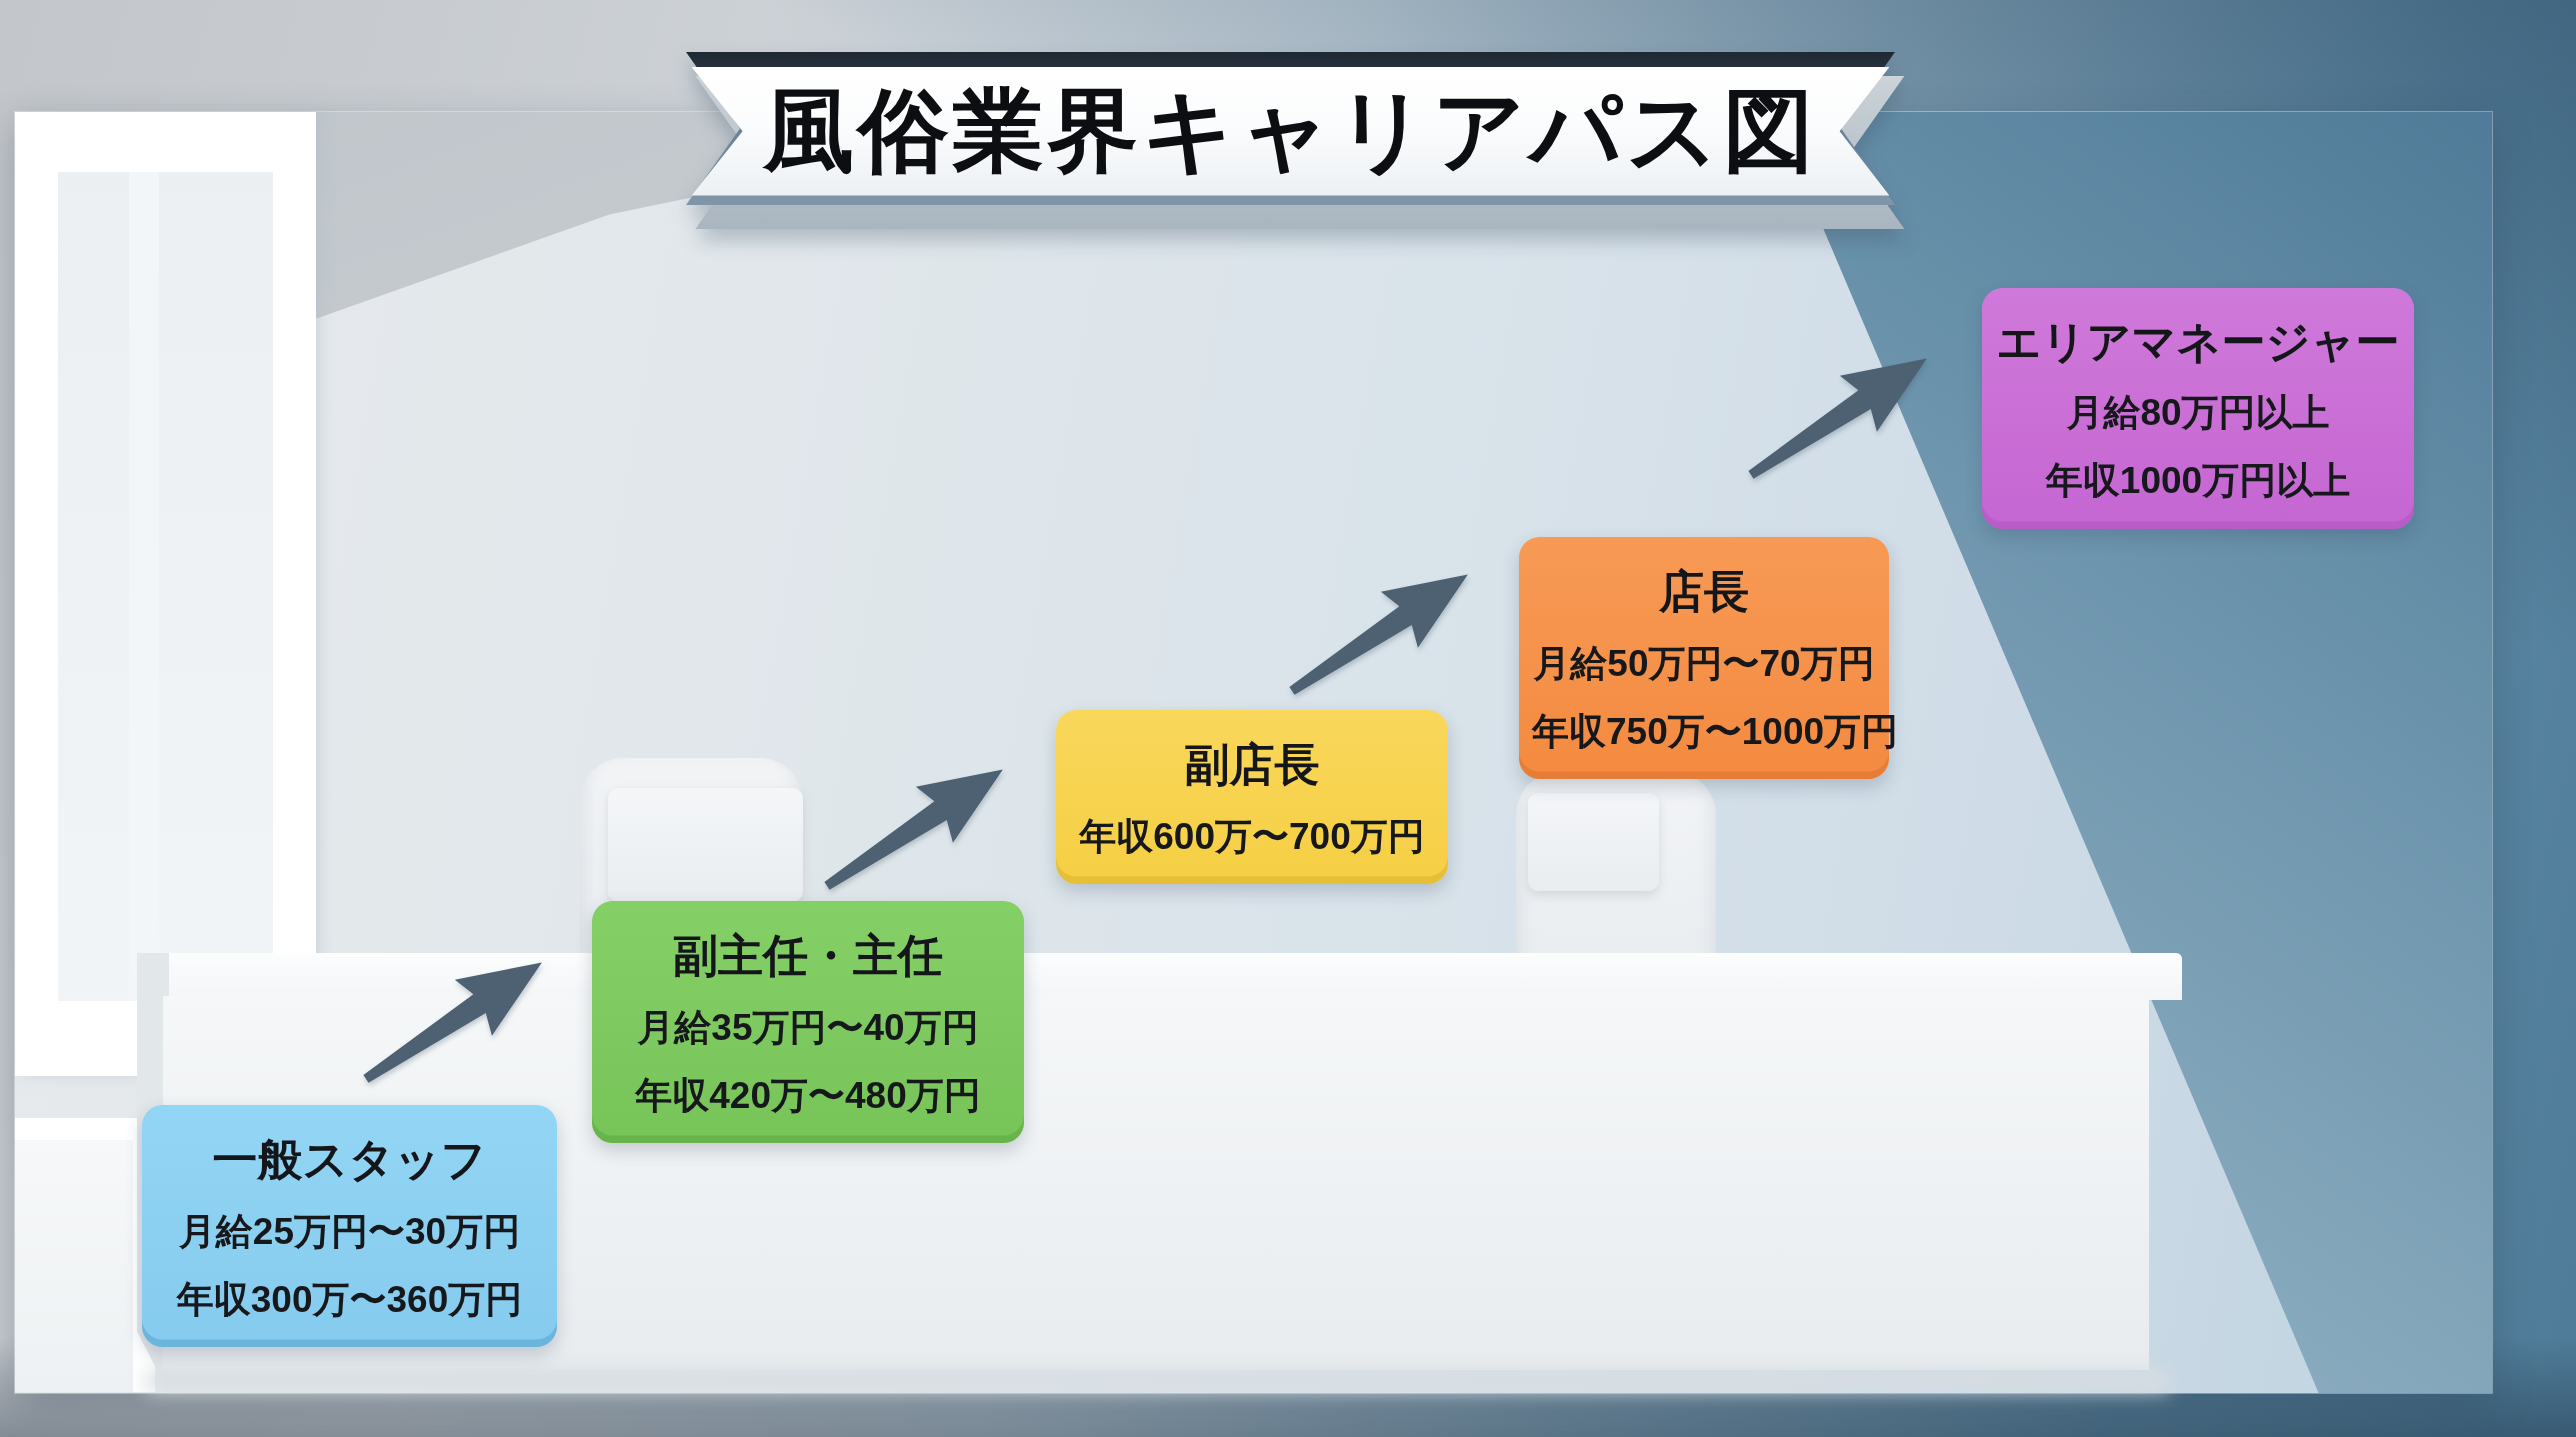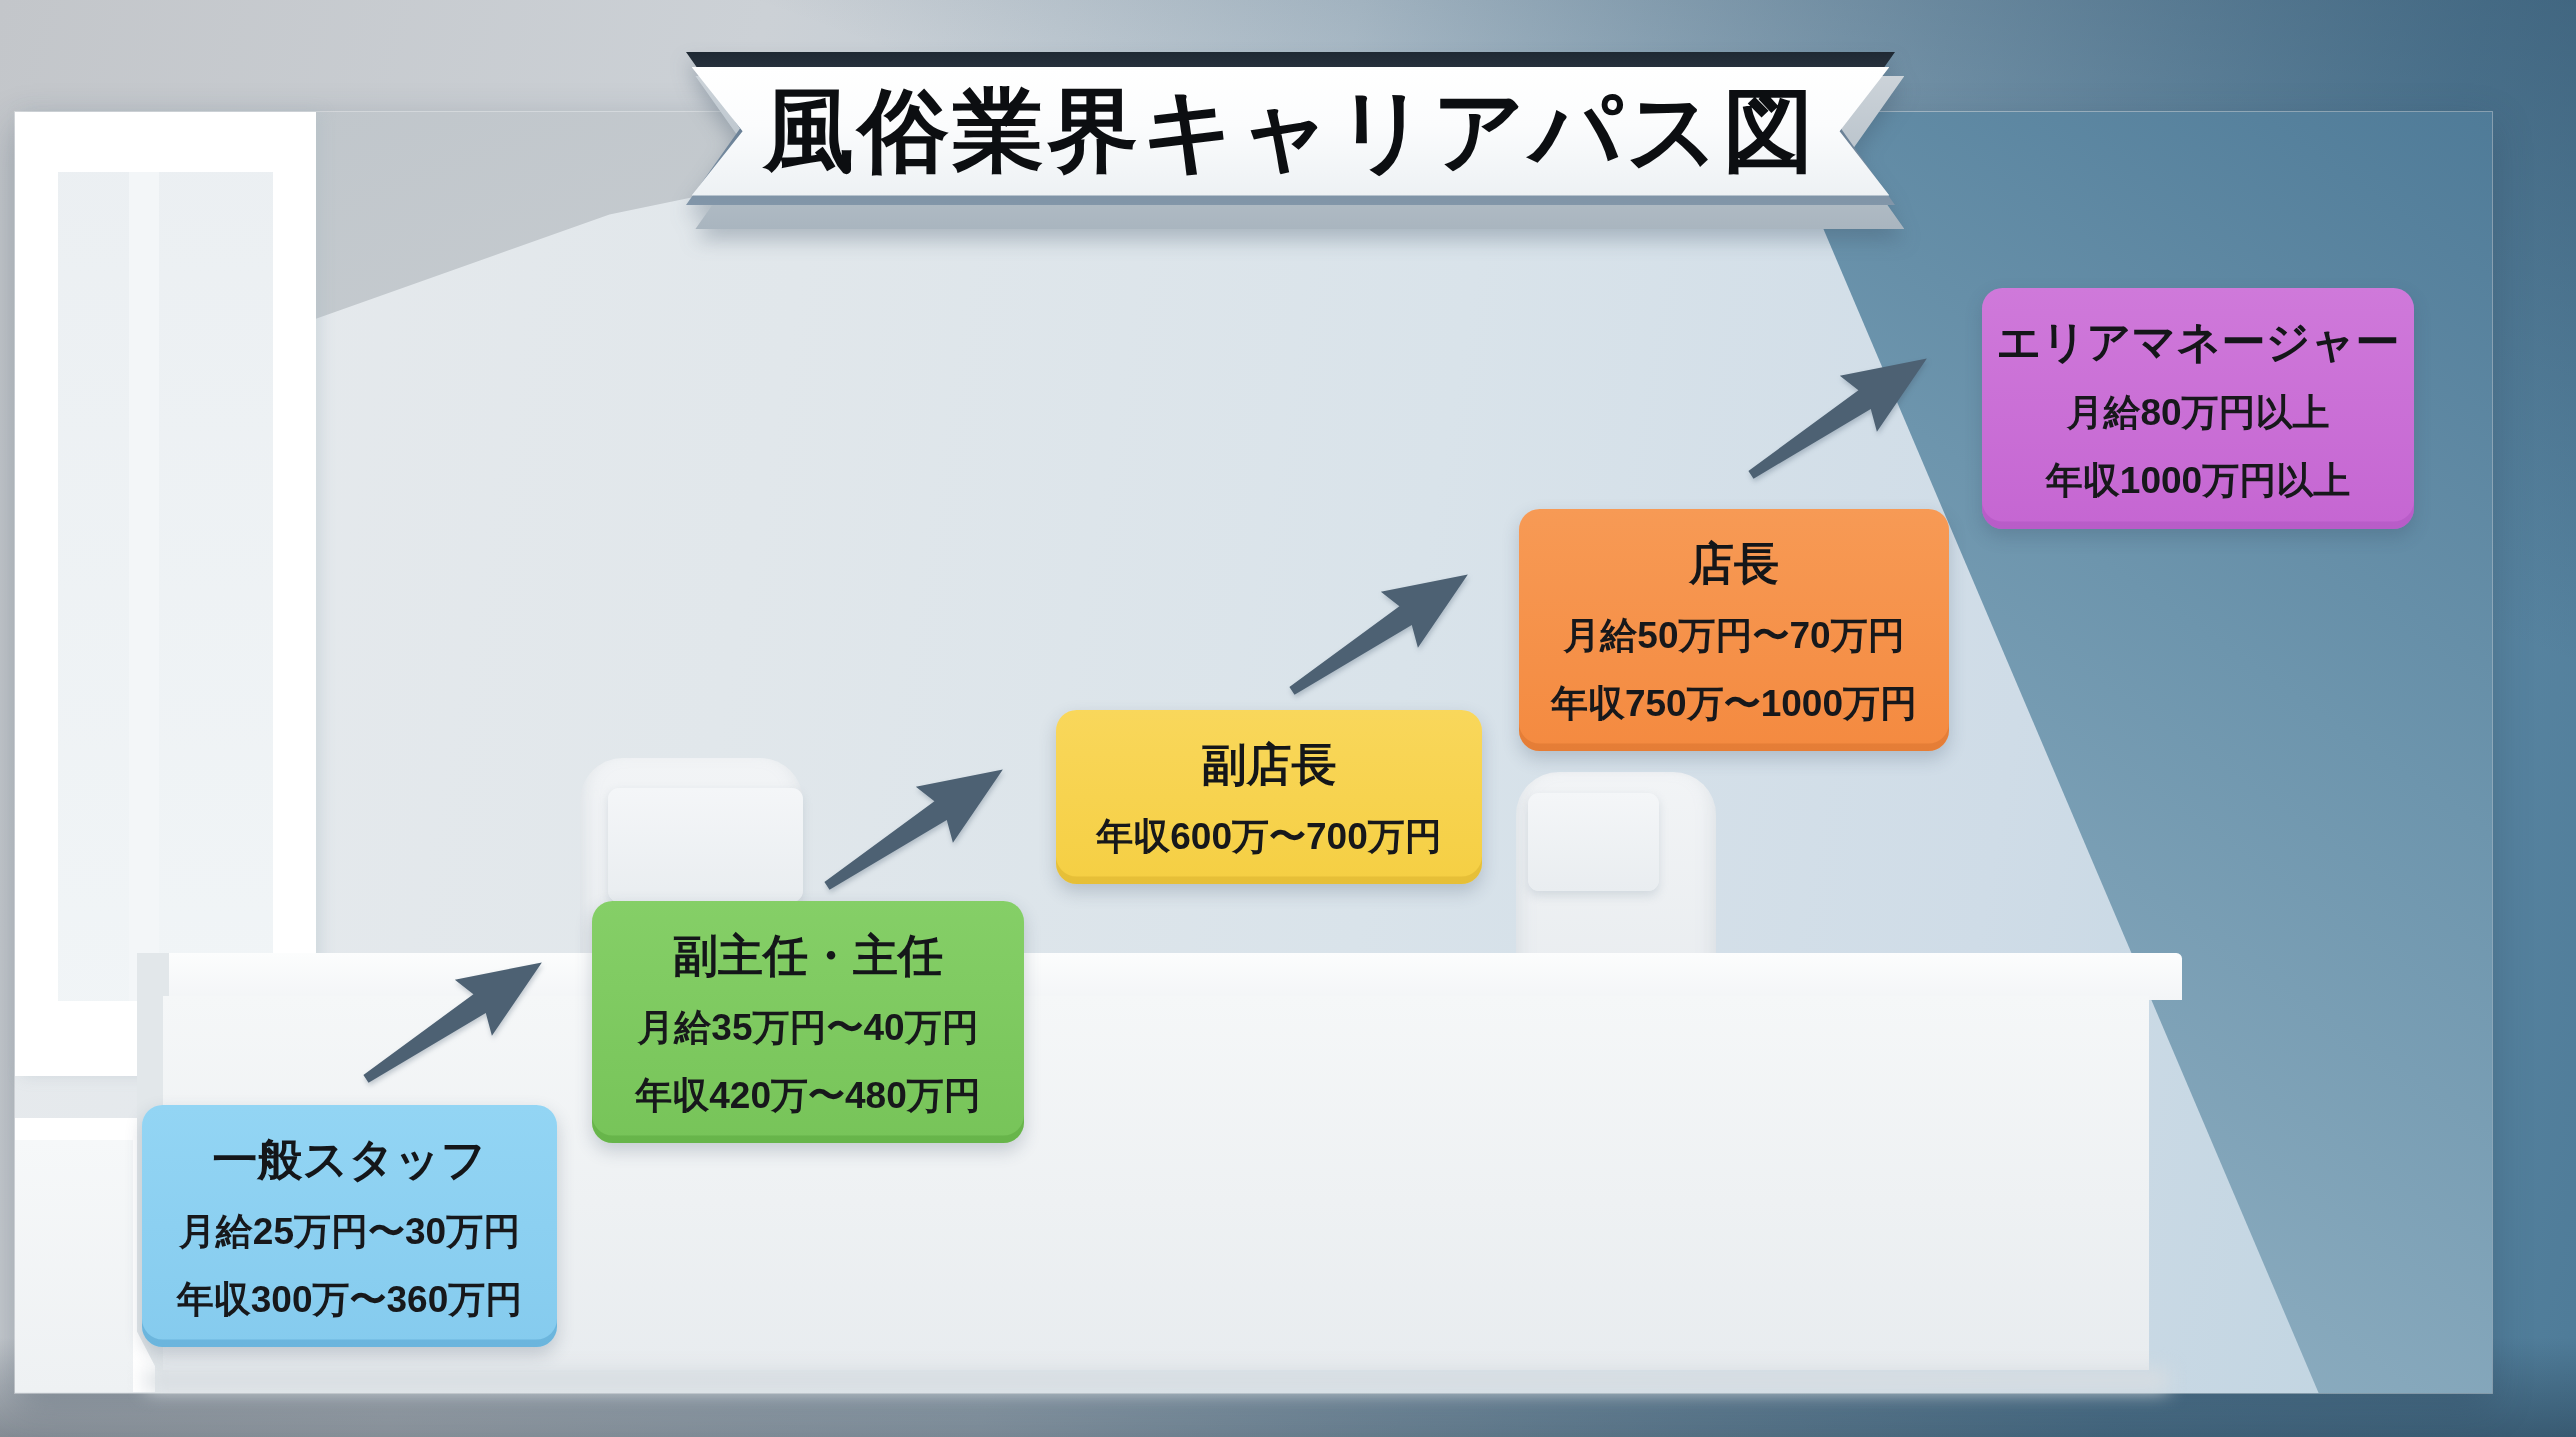--- a/index.html
+++ b/index.html
@@ -75,23 +75,23 @@
   
   .card{position:absolute;z-index:5;box-sizing:border-box;border-radius:20.6px;
     text-align:center;padding:26px 13px 22.5px;}
   .card-name{font-size:45px;font-weight:800;color:#141619;line-height:1.28;
     white-space:nowrap;margin-bottom:3.7px;}
   .card-row{font-size:37px;font-weight:700;color:#17181b;line-height:1.38;white-space:nowrap;margin-top:17px;}
   .c1{left:142px;top:1105px;width:415px;background:linear-gradient(#93d5f4,#85cbee);
     box-shadow:0 7.5px 17px rgba(50,70,90,.22), inset 0 -7.5px 0 rgba(60,140,190,.35);}
   .c2{left:592px;top:901px;width:432px;background:linear-gradient(#85cf67,#77c459);
     box-shadow:0 7.5px 17px rgba(50,70,90,.22), inset 0 -7.5px 0 rgba(70,150,45,.32);}
-  .c3{left:1056px;top:710px;width:426px;background:linear-gradient(#f9d75b,#f5cf43);
+  .c3{left:1056px;top:710px;width:392px;background:linear-gradient(#f9d75b,#f5cf43);
     box-shadow:0 7.5px 17px rgba(50,70,90,.22), inset 0 -7.5px 0 rgba(200,160,30,.32);}
-  .c4{left:1519px;top:509px;width:430px;background:linear-gradient(#f79a55,#f48a40);
+  .c4{left:1519px;top:537px;width:370px;background:linear-gradient(#f79a55,#f48a40);
     box-shadow:0 7.5px 17px rgba(50,70,90,.22), inset 0 -7.5px 0 rgba(200,100,35,.32);}
   .c5{left:1982px;top:288px;width:432px;background:linear-gradient(#cf79da,#c566d2);
     box-shadow:0 7.5px 17px rgba(50,70,90,.22), inset 0 -7.5px 0 rgba(160,70,180,.32);}
   .c5 .card-name{font-size:44px;}
 </style>
 </head>
 <body>
 
 <div class="stage">
 

